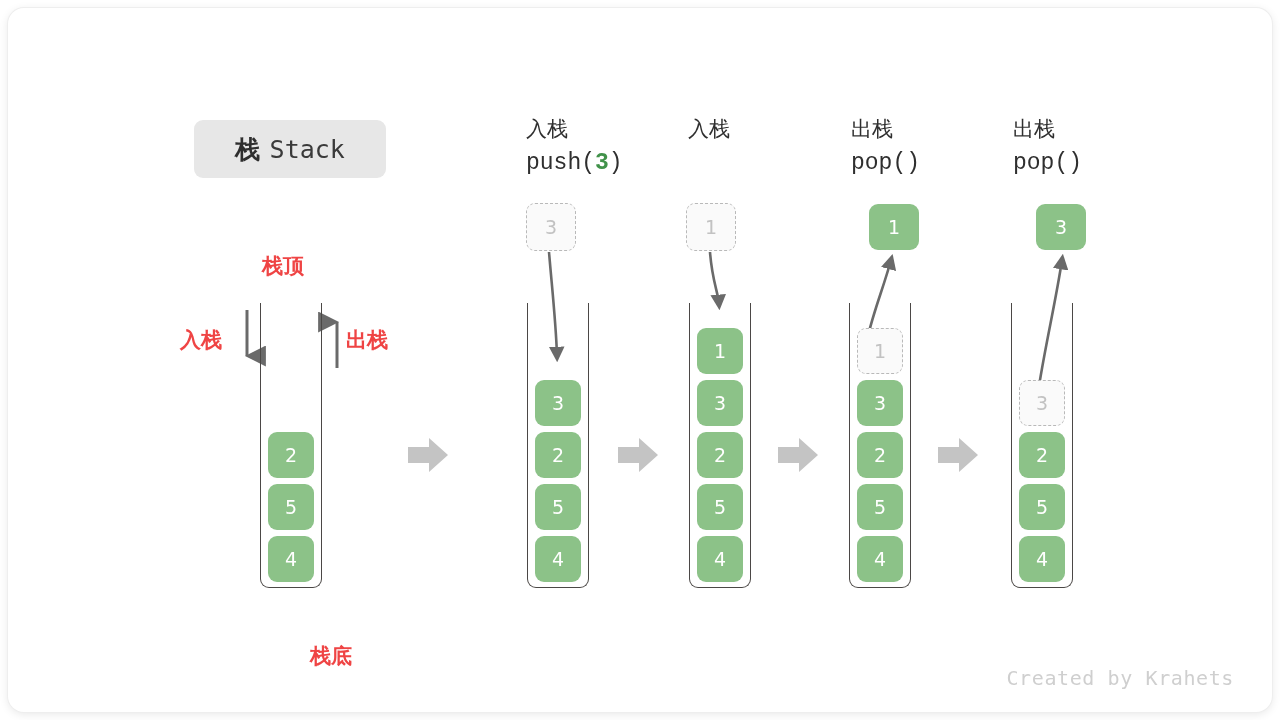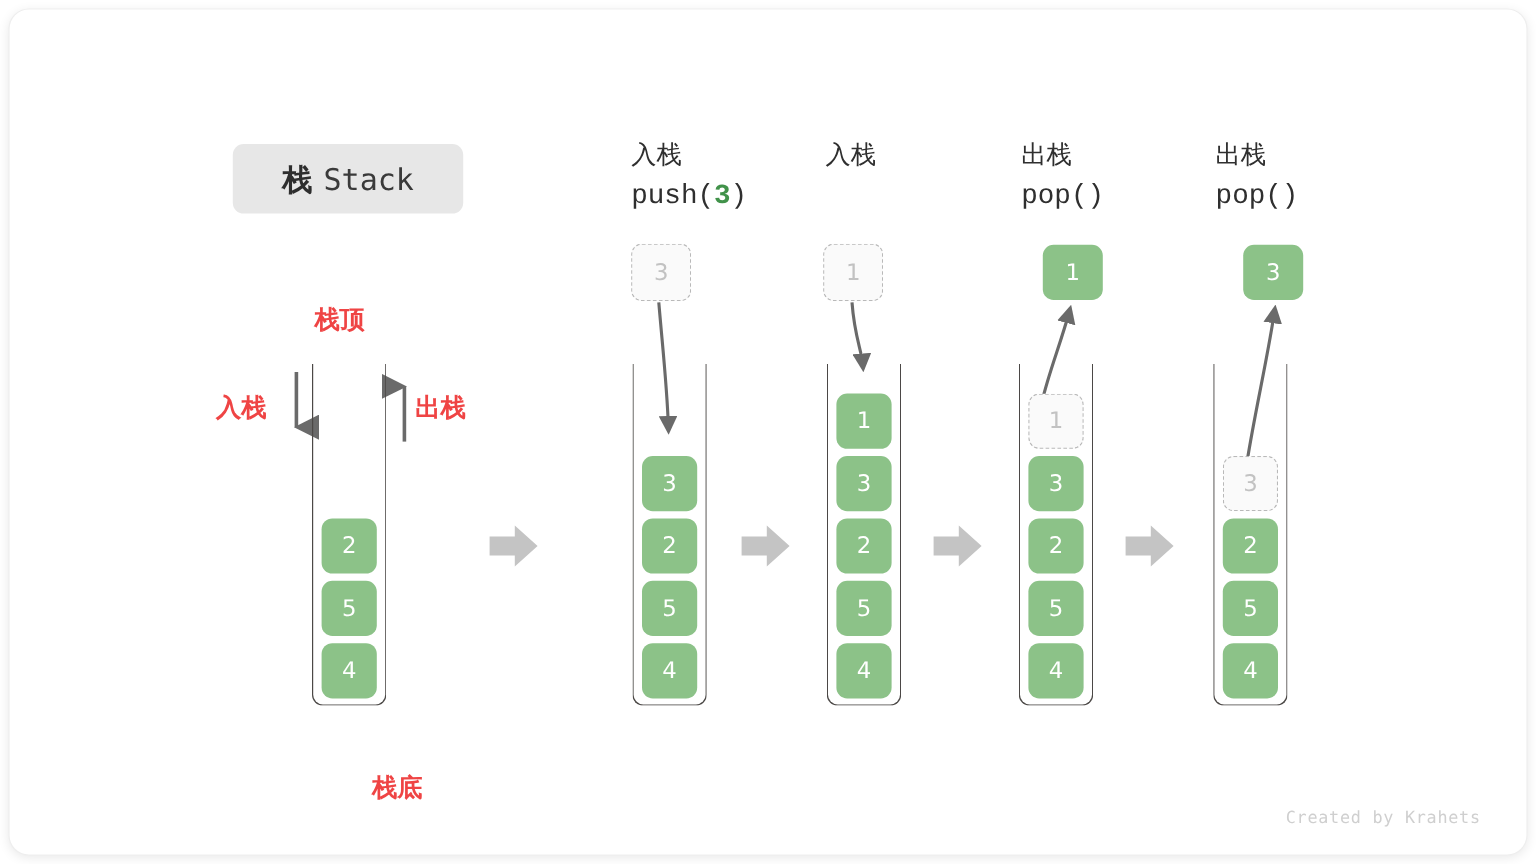--- a/index.html
+++ b/index.html
@@ -104,21 +104,21 @@
   
   .step-arrow {
     width: 40px; height: 34px;
     top: 430px;
   }
 
   
   #footer {
     right: 38px; bottom: 22px;
     font-family: "DejaVu Sans Mono", "Liberation Mono", monospace;
-    font-size: 14px; color: #cfcfcf;
+    font-size: 20px; color: #cfcfcf;
     letter-spacing: 0.6px;
   }
 
   svg { overflow: visible; }
 </style>
 </head>
 <body>
 
 <div id="canvas">
 

